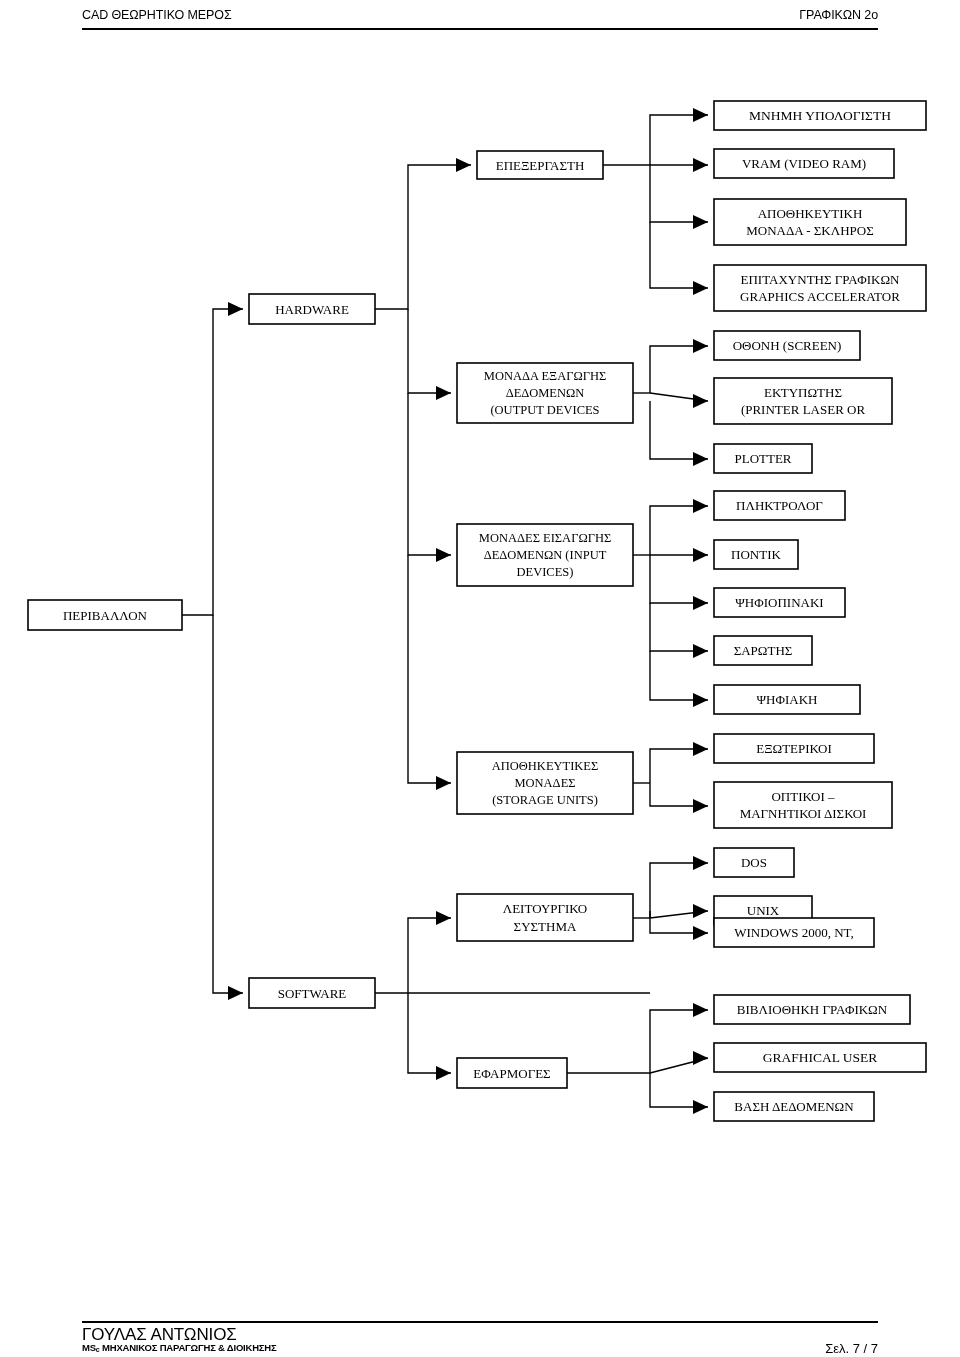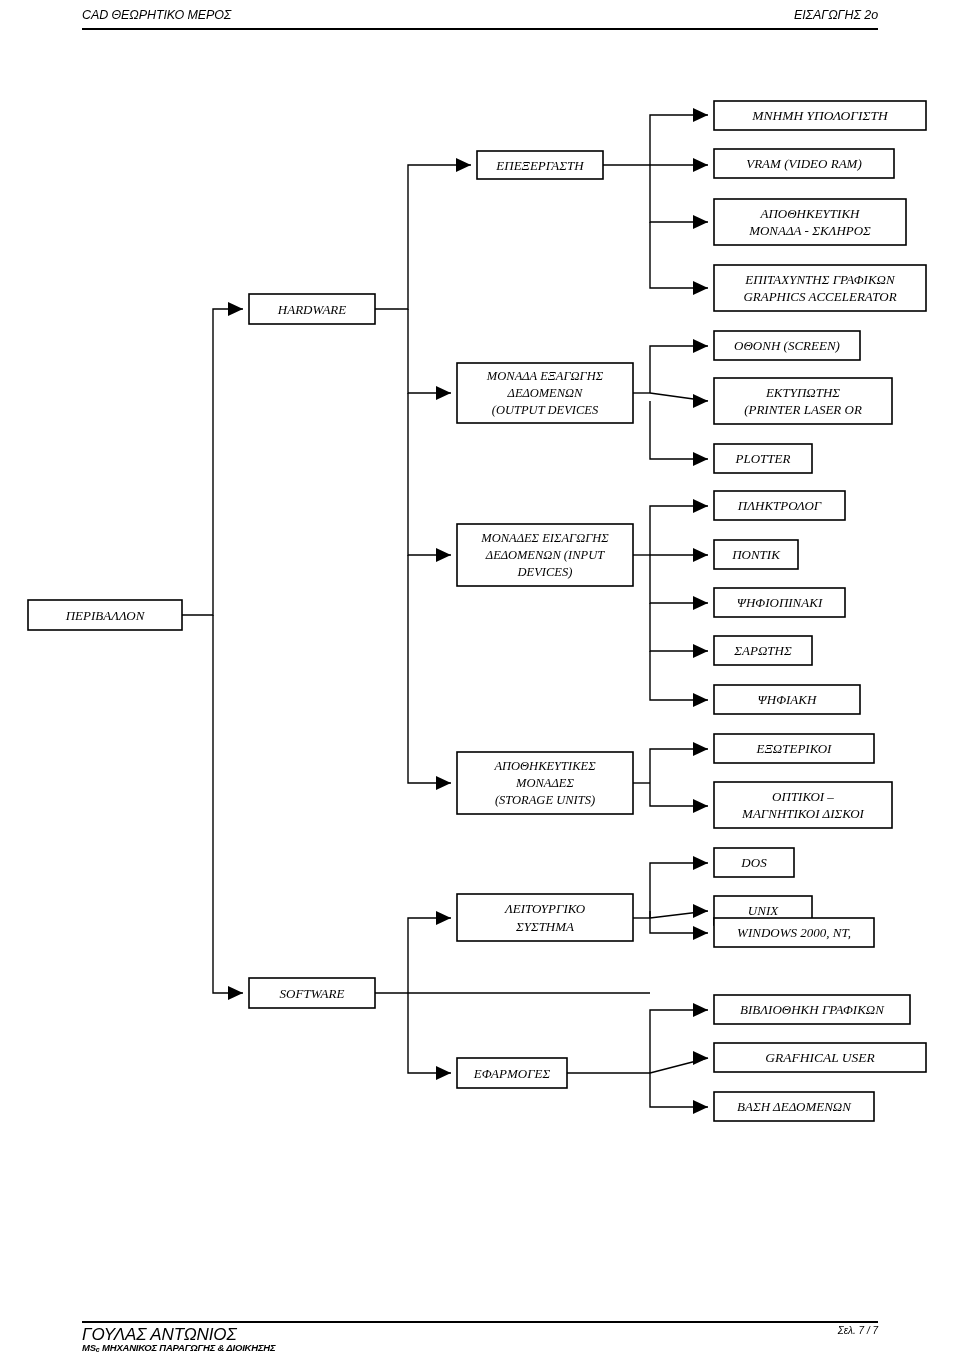--- a/index.html
+++ b/index.html
@@ -13,21 +13,20 @@
     font-family: "Liberation Sans", sans-serif;
     color: #000000;
     position: relative;
     overflow: hidden;
   }
   .page {
     position: absolute;
     left: 0; top: 0;
     width: 960px;
     height: 1357px;
-    font-style: italic;
   }
 
   
   .header {
     position: absolute;
     left: 82px;
     top: 8px;
     width: 796px;
     height: 28px;
   }
@@ -77,22 +76,22 @@
     position: absolute;
     left: 0; top: 17px;
     font-size: 9.5px;
     font-weight: bold;
     letter-spacing: -0.2px;
     white-space: nowrap;
   }
   .footer-sub .sc { font-size: 7px; vertical-align: -1px; }
   .footer-page {
     position: absolute;
-    right: 0; top: 0;
-    font-size: 10px;
+    right: 0; top: 16px;
+    font-size: 13px;
     white-space: nowrap;
     margin-left: 43px;
   }
 
   
   #diagram {
     position: absolute;
     left: 0;
     top: 0;
     width: 960px;
@@ -114,21 +113,21 @@
   }
   .arrowhead { fill: #000000; }
 </style>
 </head>
 <body>
 
 <div class="page">
 
   <div class="header">
     <span class="header-left">CAD ΘΕΩΡΗΤΙΚΟ ΜΕΡΟΣ</span>
-    <span class="header-right">ΕΙΣΑΓΩΓΗΣ 2ο</span>
+    <span class="header-right">ΓΡΑΦΙΚΩΝ 2ο</span>
   </div>
   <div class="header-rule"></div>
 
   <svg id="diagram" viewBox="0 0 960 1357" xmlns="http://www.w3.org/2000/svg">
     <g id="connector-layer">
         <polyline class="conn" points="182,615 213,615 213,309 243,309"></polyline>
         <polyline class="conn" points="213,615 213,993 243,993"></polyline>
         <polyline class="conn" points="375,309 408,309 408,165 471,165"></polyline>
         <polyline class="conn" points="408,309 408,393 451,393"></polyline>
         <polyline class="conn" points="408,393 408,555 451,555"></polyline>

